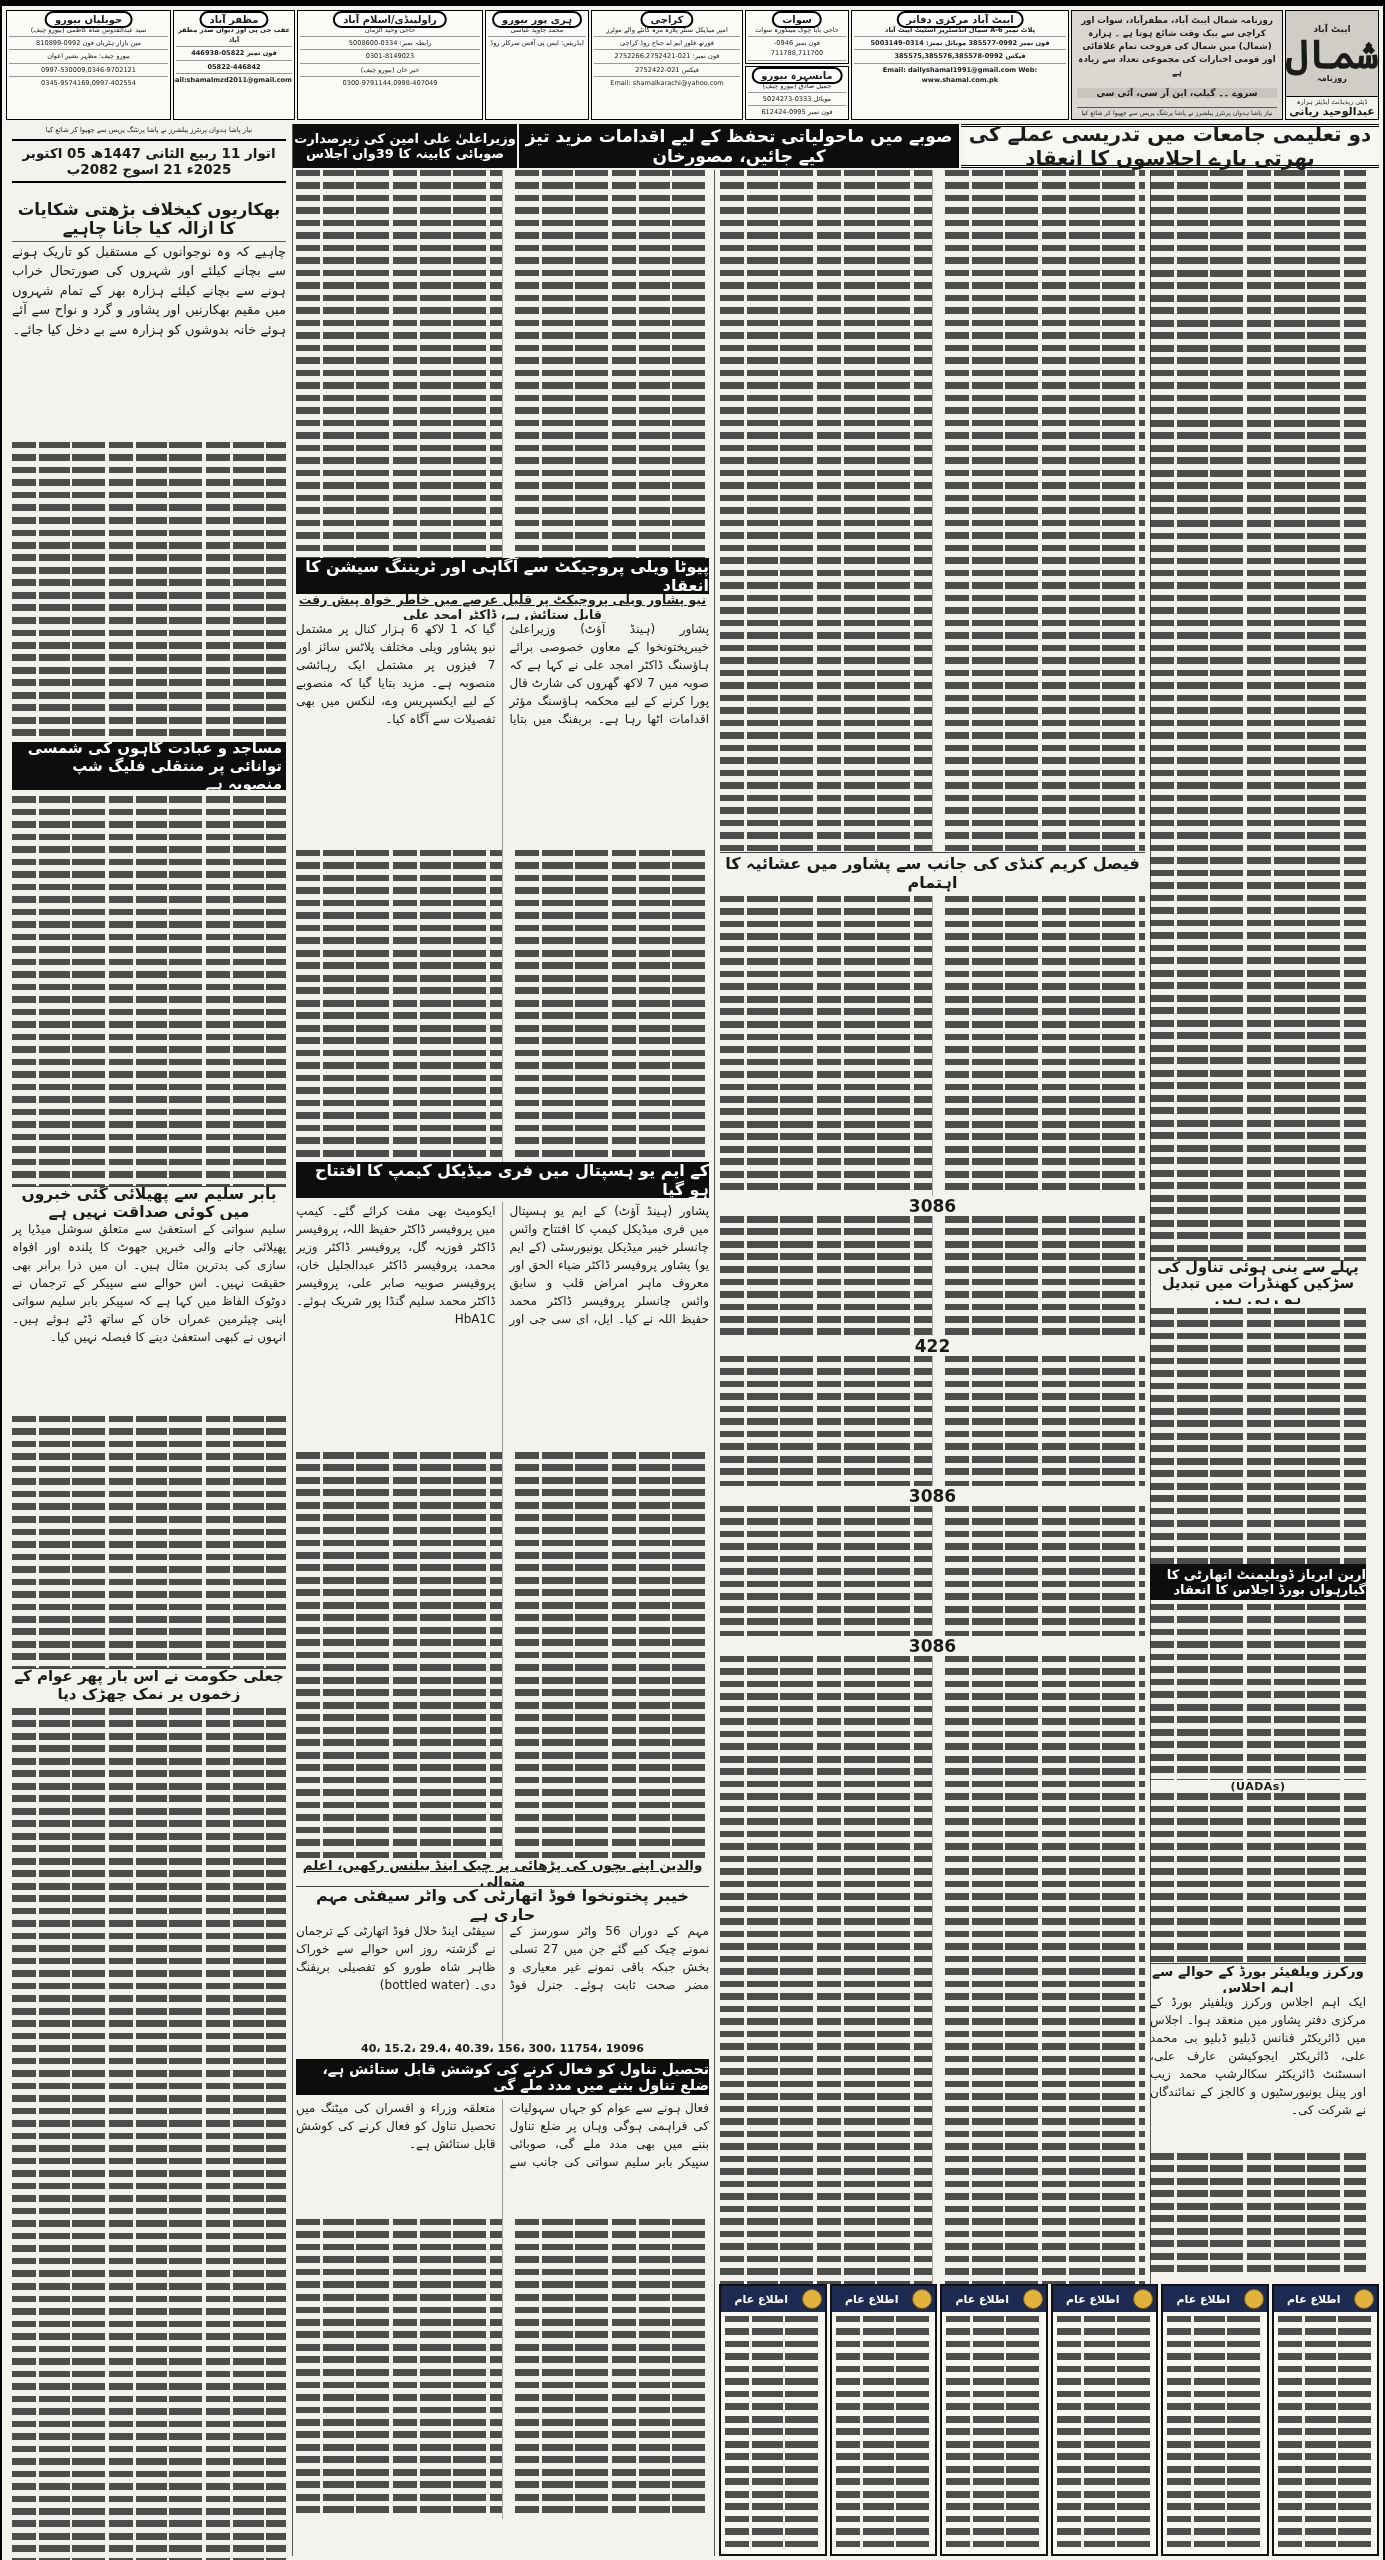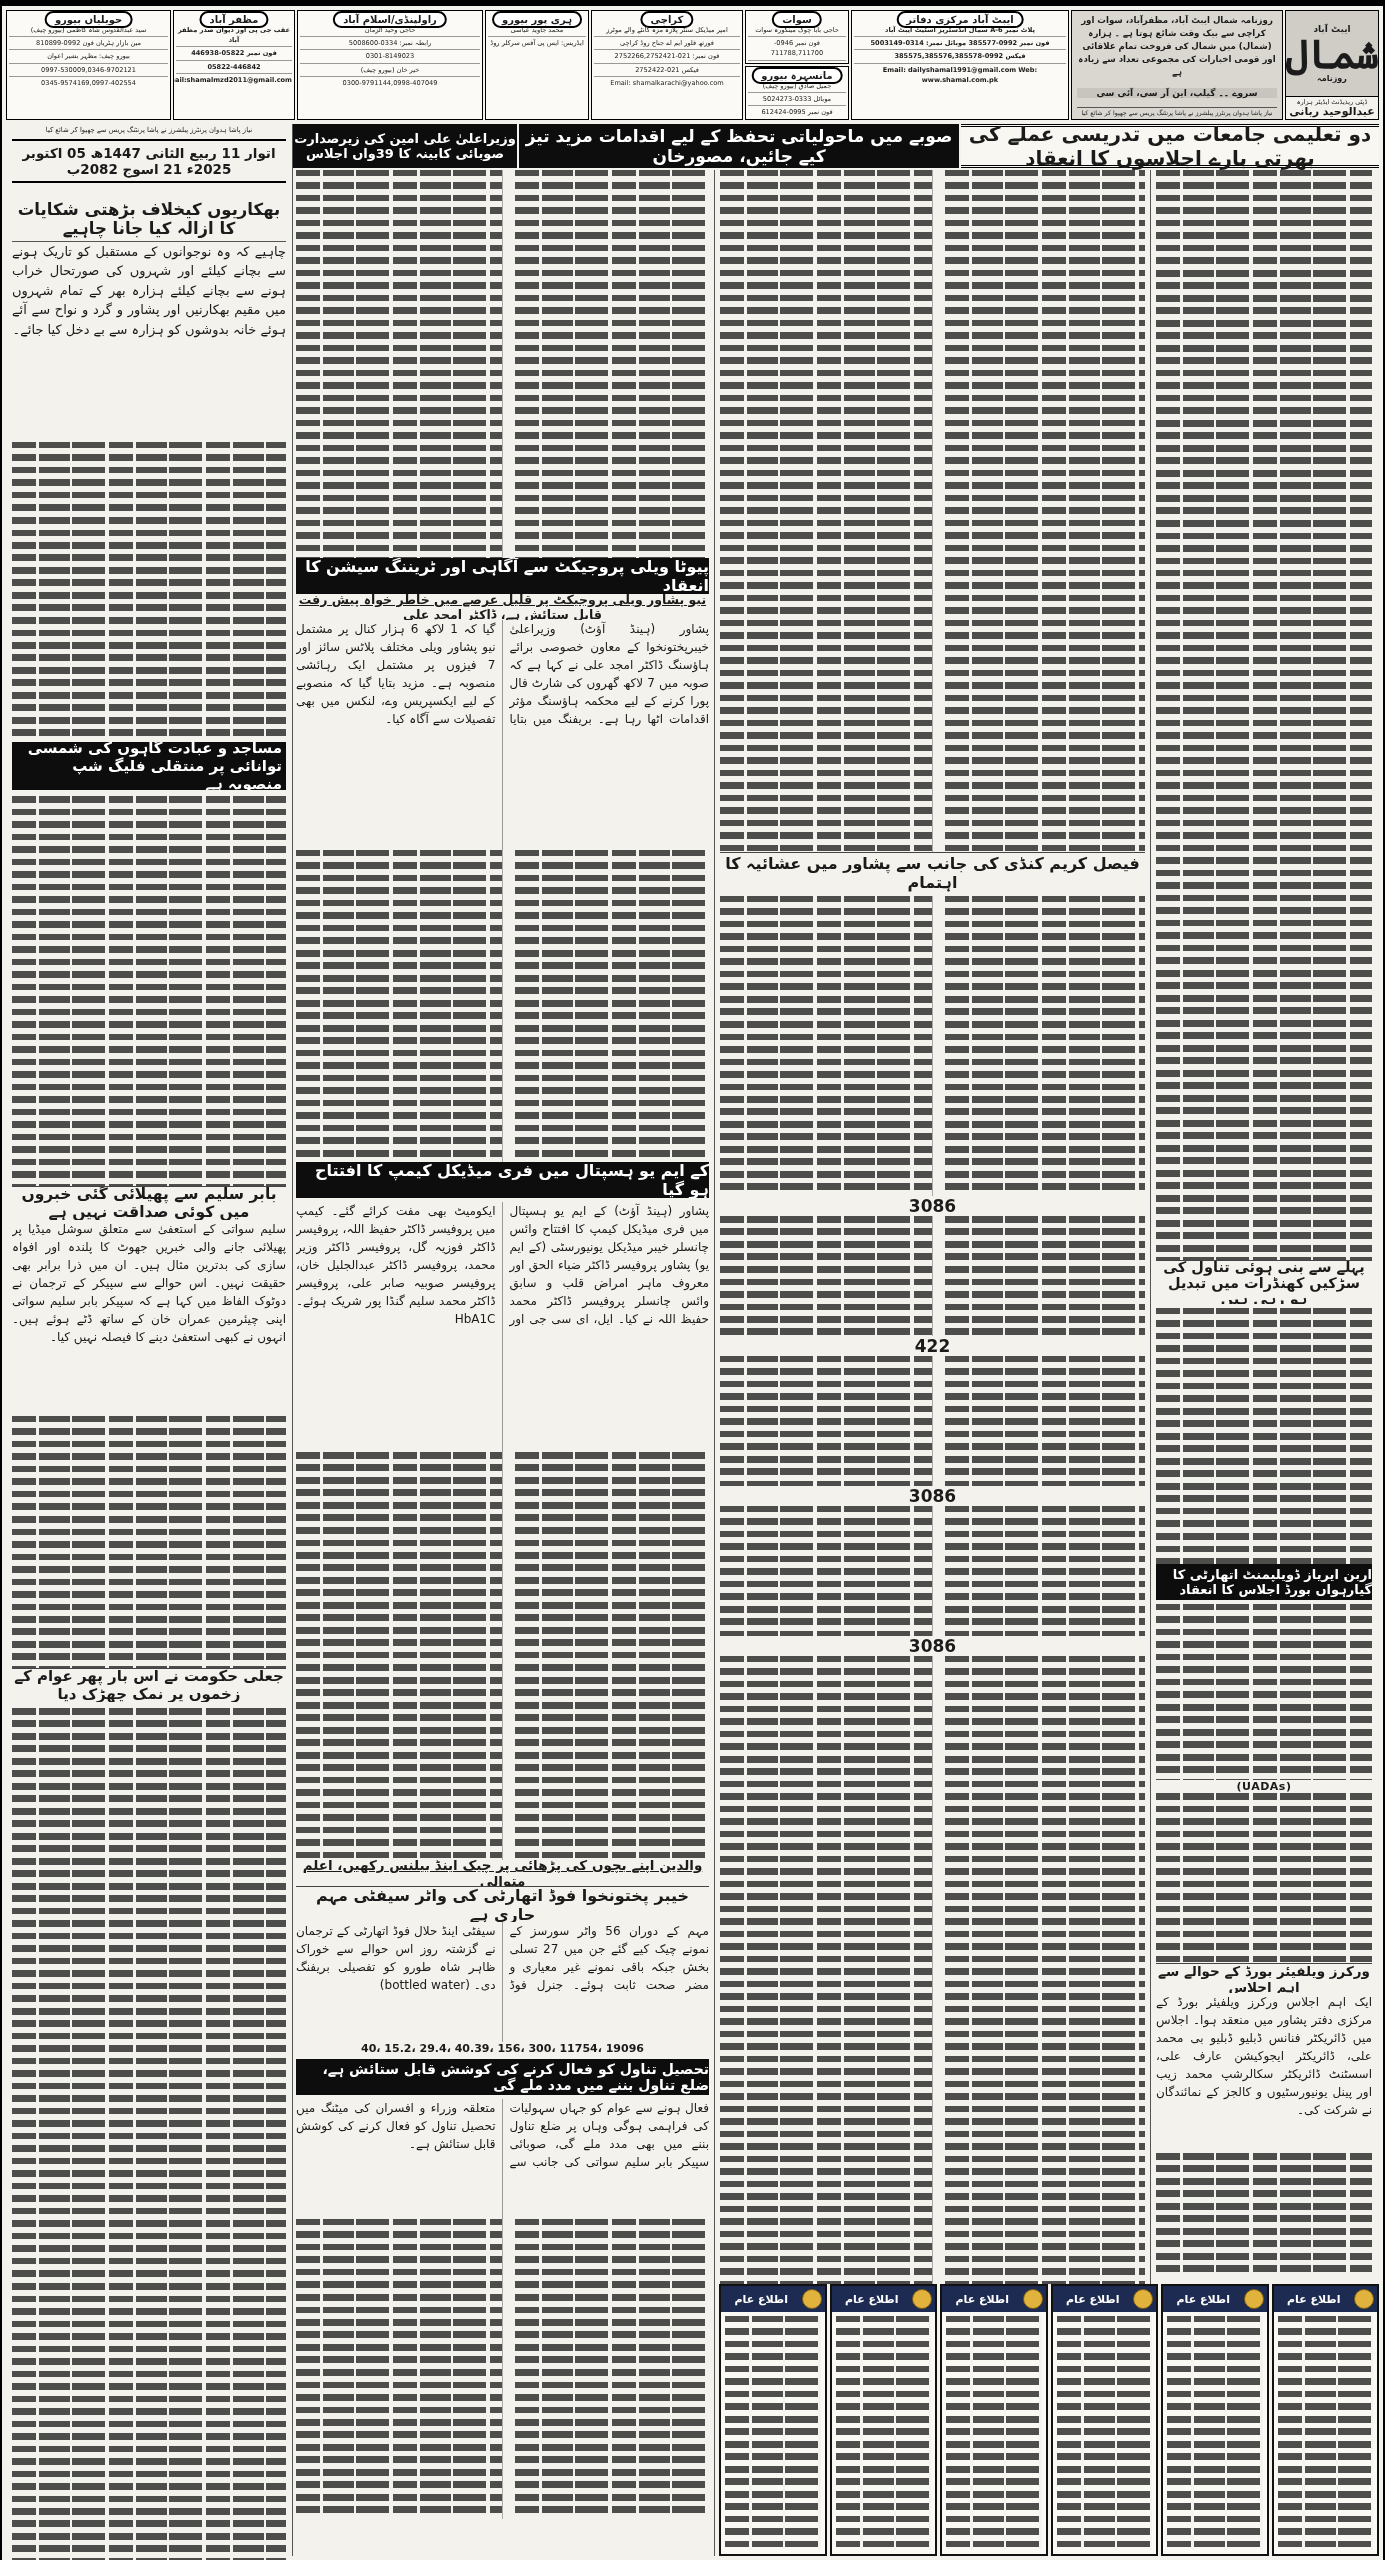--- a/index.html
+++ b/index.html
@@ -36,21 +36,21 @@
   .hl-box{box-sizing:border-box;display:flex;align-items:center;justify-content:center;text-align:center;}
   .hl-white{background:#f8f7f2;border-top:3px double #000;border-bottom:3px double #000;
             font-weight:bold;font-size:20px;}
   .hl-bar{background:#0d0d0d;color:#fff;font-weight:bold;}
   
   .colR{position:absolute;top:118px;left:4px;width:287px;bottom:4px;border-right:1px solid #555;
         padding:0 6px;box-sizing:border-box;}
   .zone{position:absolute;top:164px;bottom:4px;box-sizing:border-box;border-right:1px solid #555;padding:0 5px;}
   .z45{right:668px;width:424px;}
   .z23{right:232px;width:436px;}
-  .c1{right:6px;width:226px;border-right:none;}
+  .c1{right:12px;width:226px;border-right:none;}
   .blk{box-sizing:border-box;overflow:hidden;}
   
   .fillwrap{display:flex;gap:12px;}
   .fillwrap .fill{flex:1;}
   .fillwrap.ruled .fill+ .fill{border-right:1px solid #999;padding-right:12px;}
   .fill{opacity:.8;background:
     repeating-linear-gradient(90deg,rgba(244,242,236,0) 0 24px,#f4f2ec 24px 27px,rgba(244,242,236,0) 27px 58px,#f4f2ec 58px 60px,rgba(244,242,236,0) 60px 93px,#f4f2ec 93px 97px),
     repeating-linear-gradient(to bottom,#242424 0 6.5px,rgba(0,0,0,0) 6.5px 12.5px);}
   .excerpt{font-size:12px;line-height:1.5;text-align:justify;}
   .excerpt.cols2{column-count:2;column-gap:14px;column-rule:1px solid #999;}

